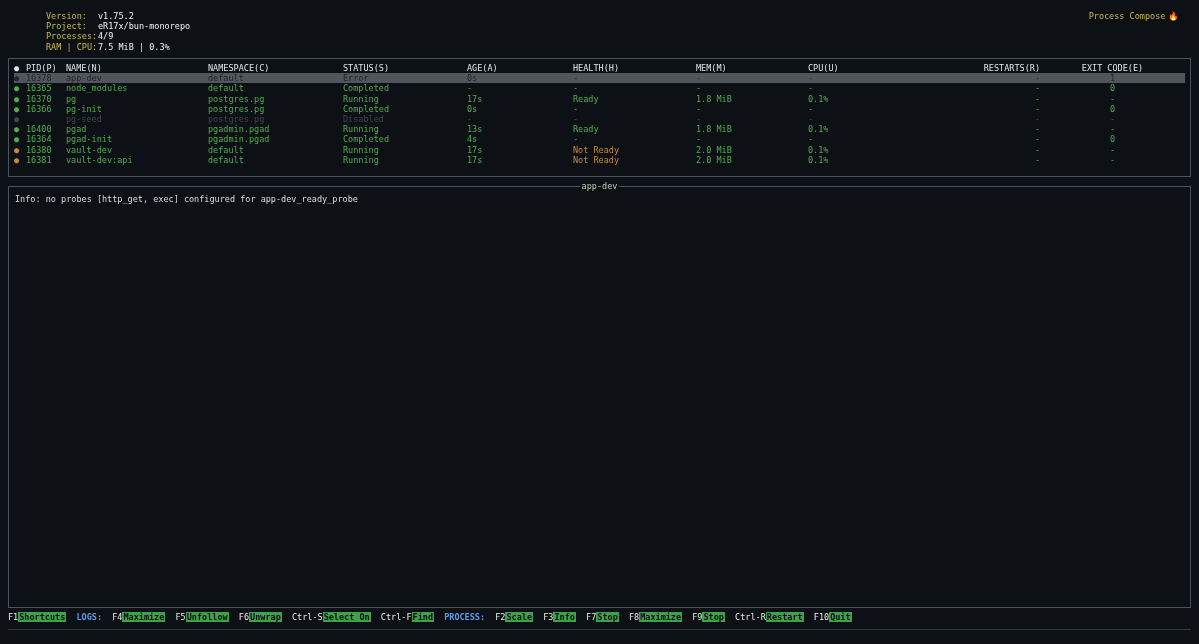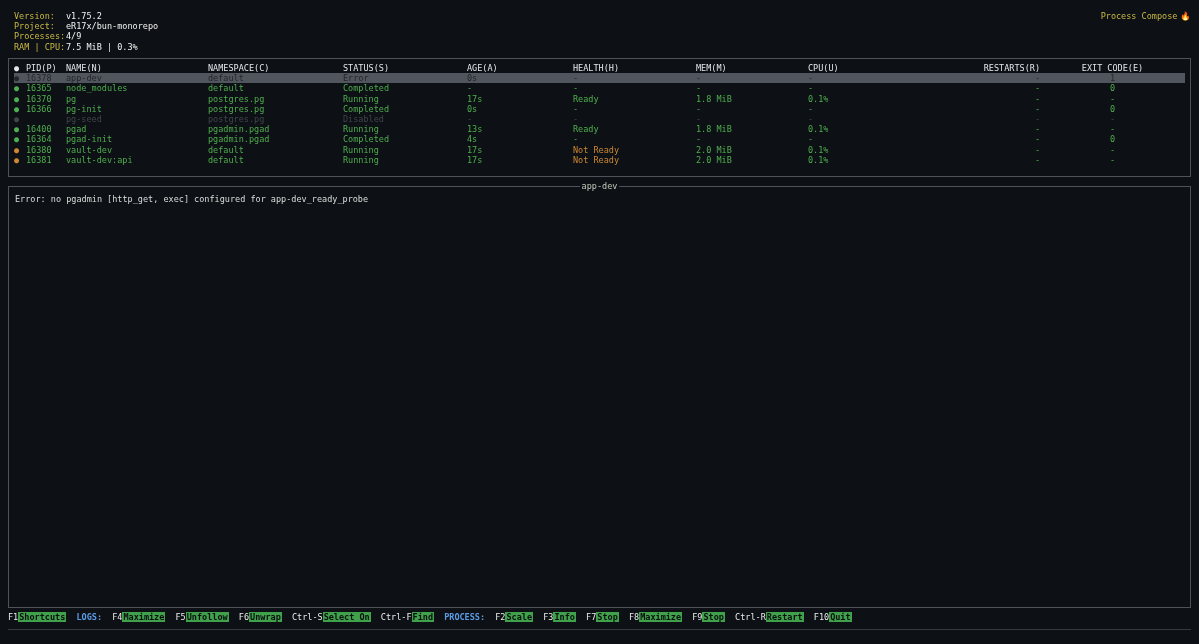--- a/index.html
+++ b/index.html
@@ -7,23 +7,23 @@
   body {
     background:var(--background,#0d1014);
     font-family:"DejaVu Sans Mono","Liberation Mono",monospace;
     font-size:8.5px; color:#d6d6d6;
   }
   .screen { position:relative; width:1199px; height:644px; }
 
   
   .stats { position:absolute; left:14px; top:11px; }
   .stat-line { height:10.2px; line-height:10.2px; white-space:nowrap; }
-  .stat-label { display:inline-block; width:52px; color:var(--yellow,#c9b944); }
+  .stat-label { display:inline-block; width:52px; color:var(--yellow,#c9b944);margin-left:32px; }
   .stat-value { color:#f2f2f2; }
-  .logo { position:absolute; right:8px; top:11px; color:var(--yellow,#c9b944); white-space:nowrap; }
+  .logo { position:absolute; right:20px; top:11px; color:var(--yellow,#c9b944); white-space:nowrap; }
   .logo .flame { margin-left:3px; }
 
   
   .proc-table { position:absolute; left:8px; top:58px; width:1183px; height:119px;
     border:1px solid var(--border,#4d535b); padding:4px 5px 0 5px; }
   .thead, .tr { display:flex; height:10.2px; line-height:10.2px; white-space:nowrap; }
   .thead { color:#e3e6ea; }
   .tr { color:var(--green,#4fae4f); }
   .td { white-space:nowrap; overflow:hidden; }
   .c-dot{width:12px} .c-pid{width:40px} .c-name{width:142px} .c-ns{width:135px}
@@ -219,21 +219,21 @@
       <span class="td c-mem">2.0 MiB</span>
       <span class="td c-cpu">0.1%</span>
       <span class="td c-restarts">-</span>
       <span class="td c-exit">-</span>
     </div>
   </div>
 
   <div class="log-panel">
     <span class="log-title">app-dev</span>
     <div class="log-body">
-      <div class="log-line">Error: no pgadmin [http_get, exec] configured for app-dev_ready_probe</div>
+      <div class="log-line">Info: no probes [http_get, exec] configured for app-dev_ready_probe</div>
     </div>
   </div>
 
   <div class="footer">
     <span class="fgroup"><span class="fkey">F1</span><span class="fchip">Shortcuts</span></span>
     <span class="fsection">LOGS:</span>
     <span class="fgroup"><span class="fkey">F4</span><span class="fchip">Maximize</span></span>
     <span class="fgroup"><span class="fkey">F5</span><span class="fchip">Unfollow</span></span>
     <span class="fgroup"><span class="fkey">F6</span><span class="fchip">Unwrap</span></span>
     <span class="fgroup"><span class="fkey">Ctrl-S</span><span class="fchip">Select On</span></span>

